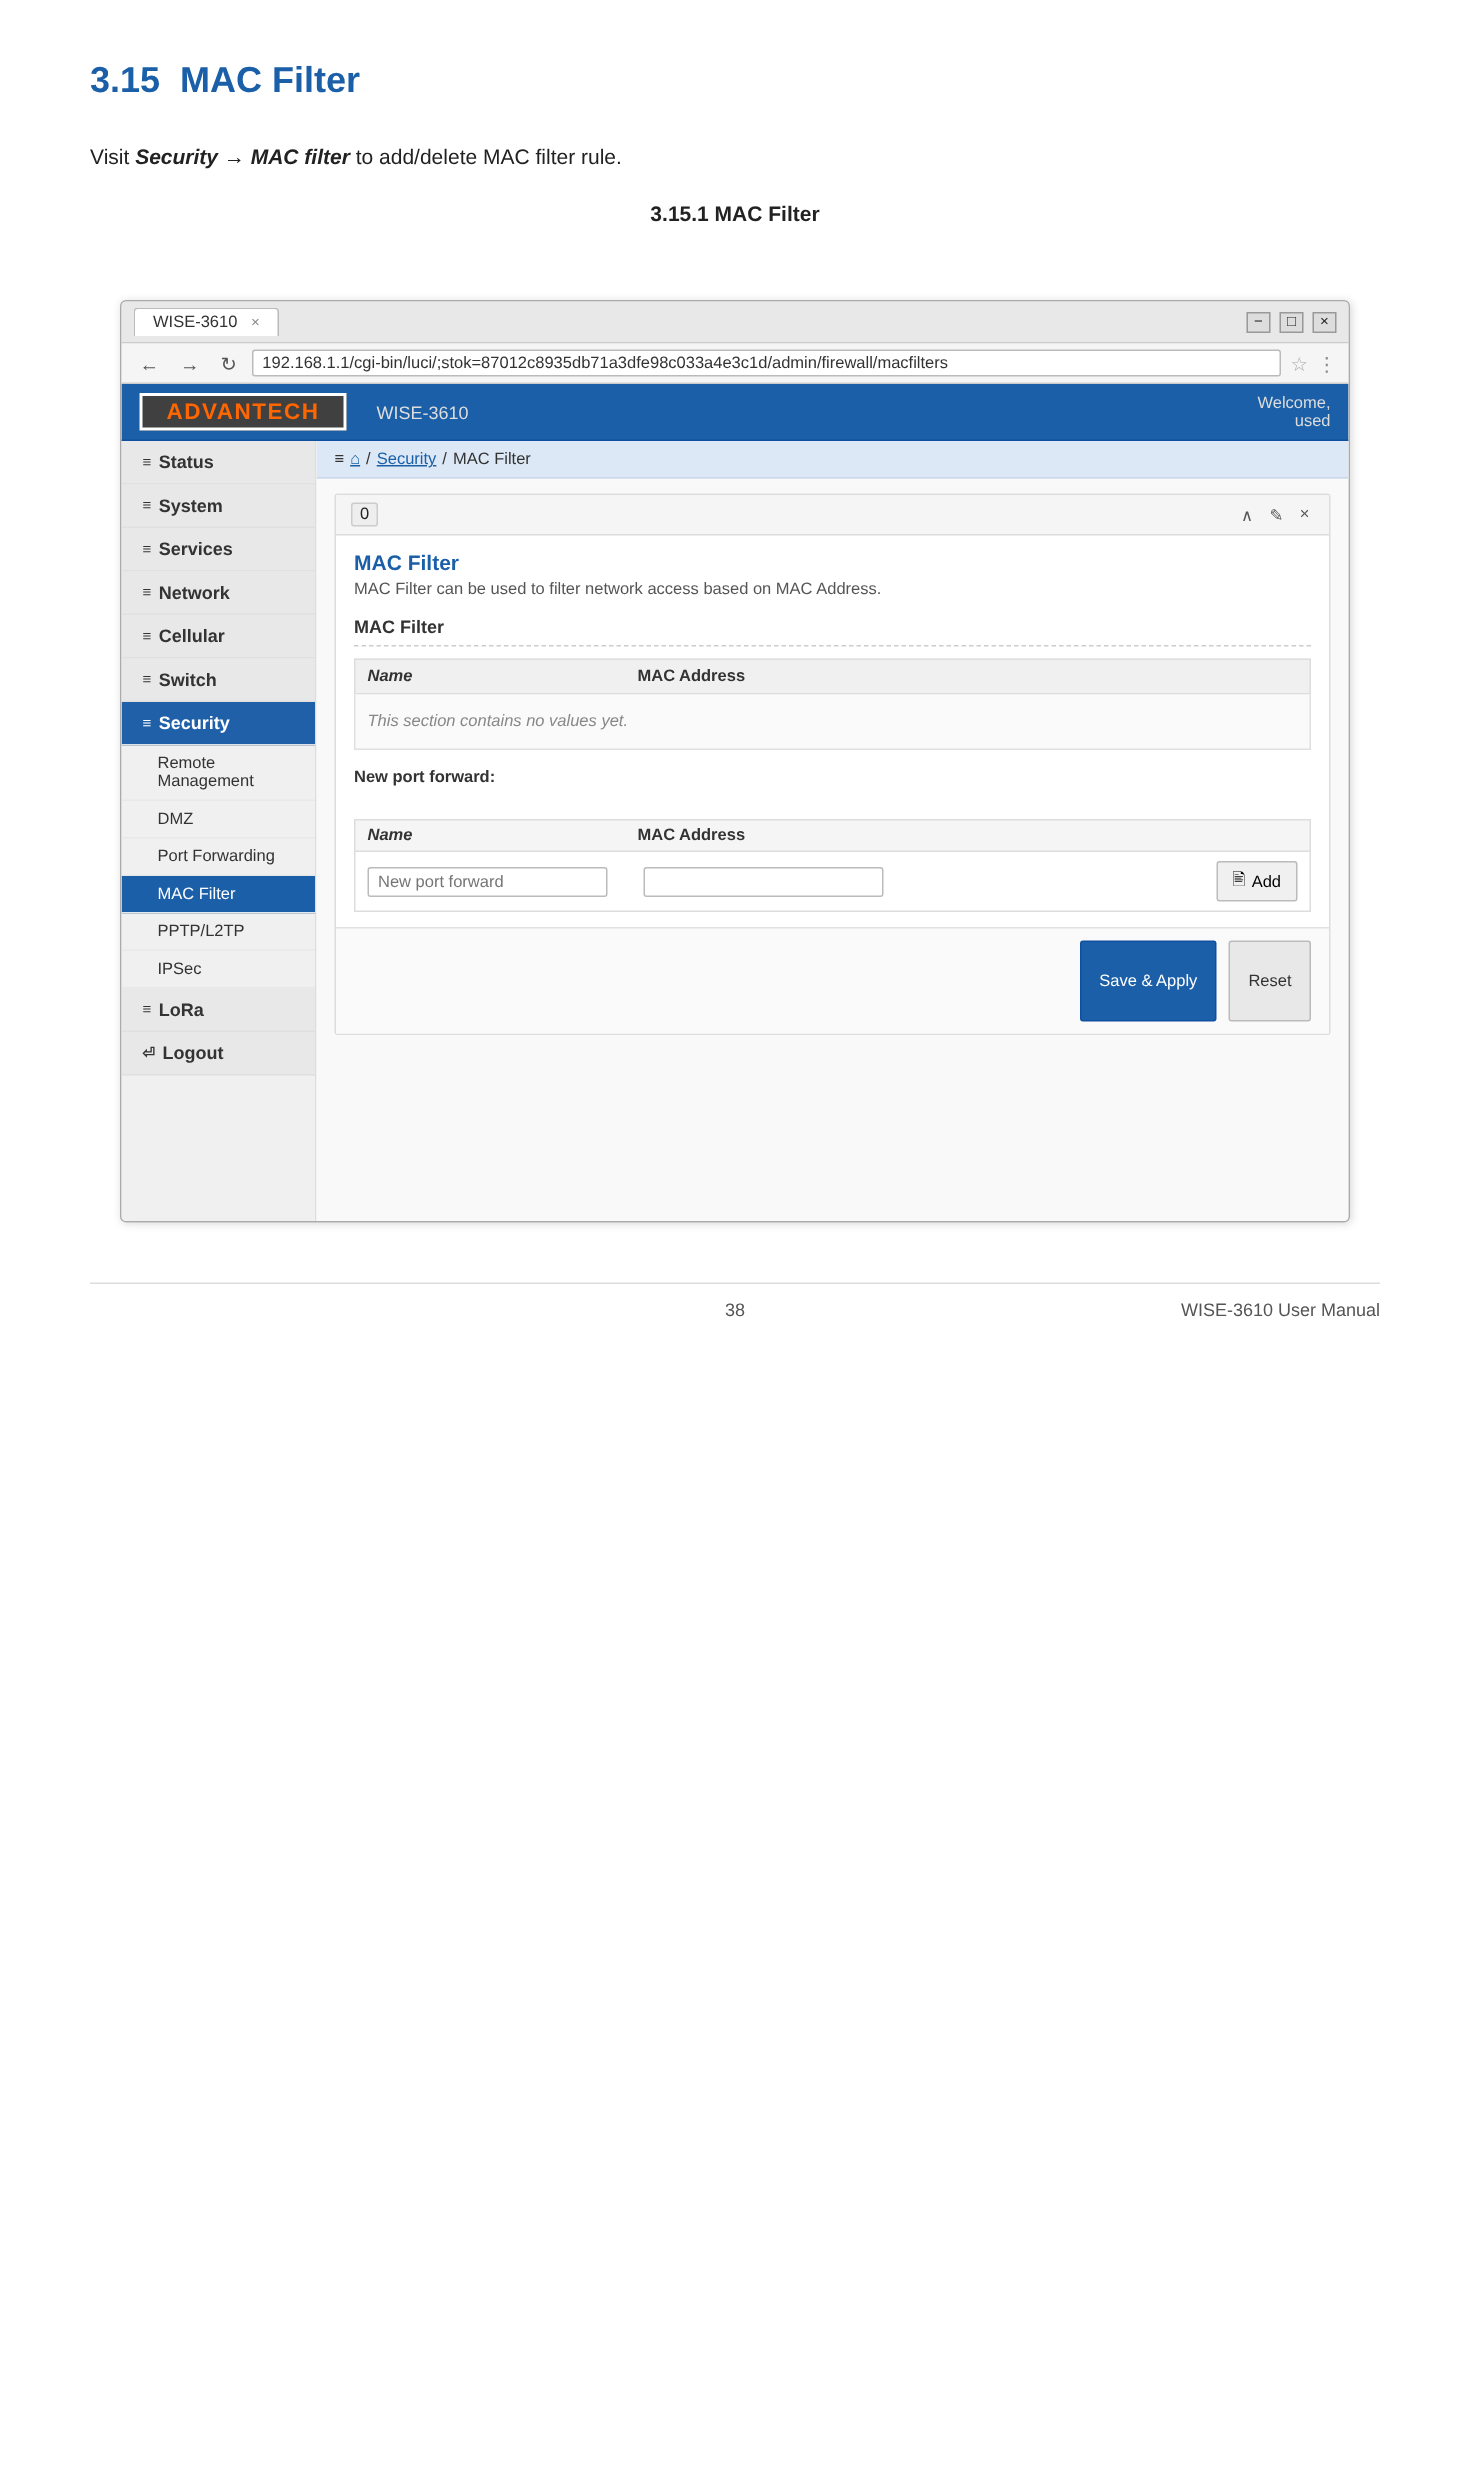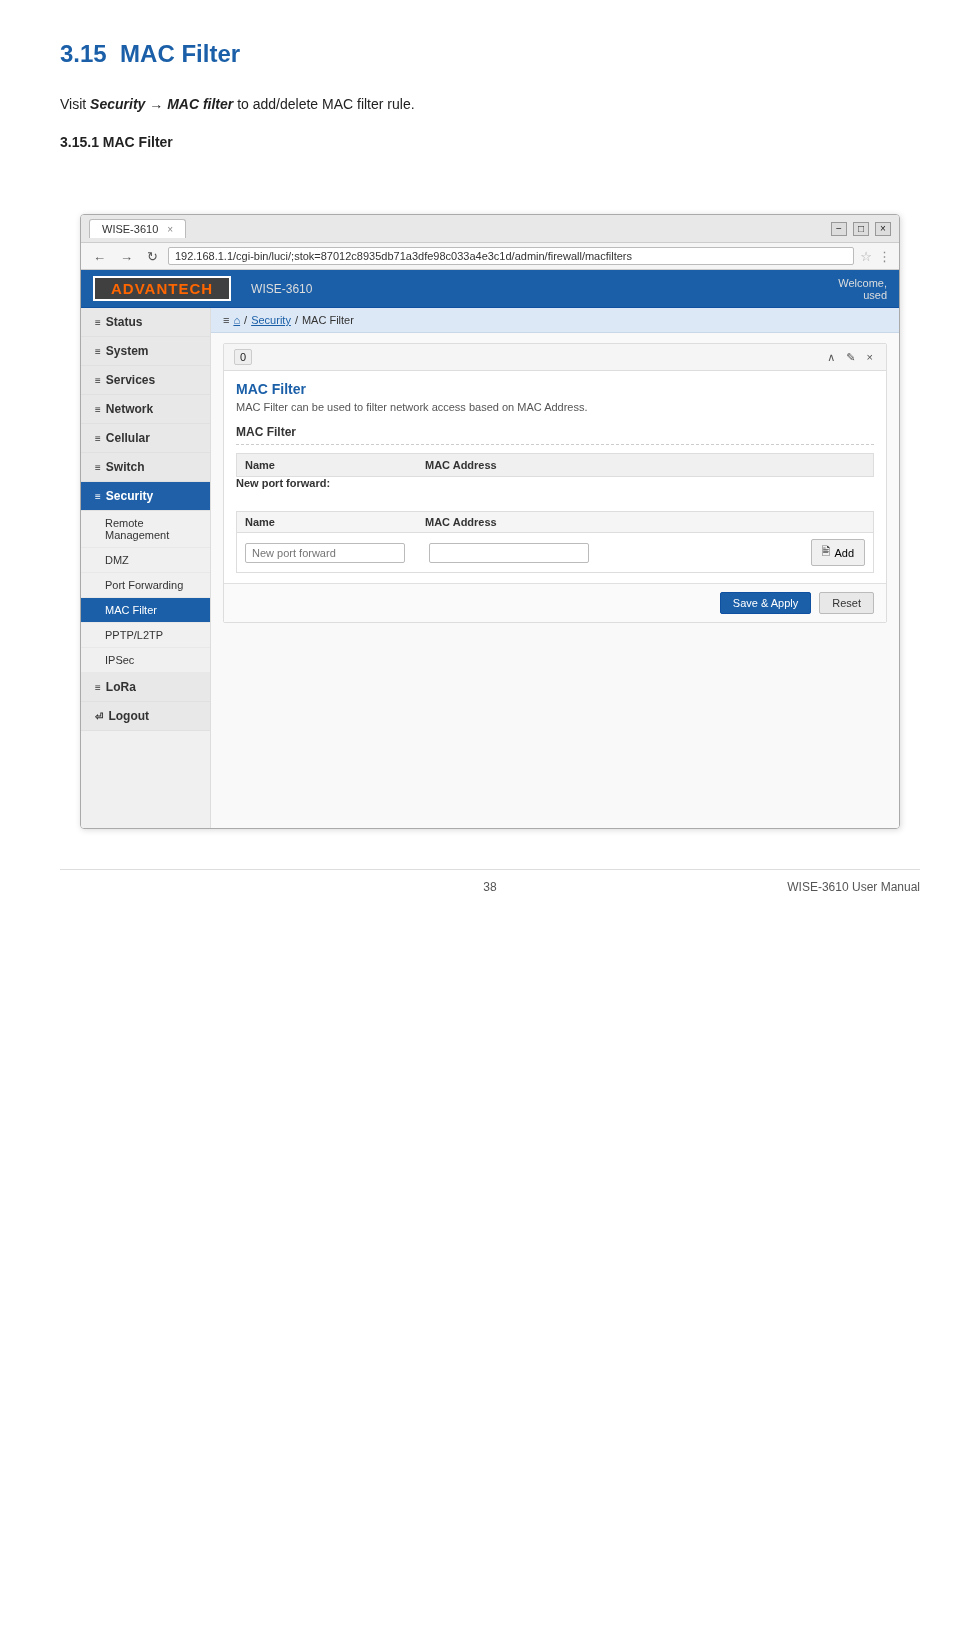--- a/index.html
+++ b/index.html
@@ -25,21 +25,22 @@
       margin-bottom: 22px;
       margin-top: 28px;
     }
     .intro-text em {
       font-style: italic;
       font-weight: bold;
     }
     .subsection-title {
       font-size: 14px;
       font-weight: bold;
-      margin-bottom: 20px;
+      margin-bottom: 6px;
+      text-align: center;
     }
     .subsection-body {
       font-size: 14px;
       margin-left: 50px;
       margin-bottom: 22px;
       line-height: 1.6;
     }
 
     
     .browser-window {
@@ -276,21 +277,21 @@
     }
     .table-header-row {
       display: flex;
       background: #f0f0f0;
       border: 1px solid #ddd;
       padding: 5px 8px;
       font-size: 11px;
       font-weight: bold;
       color: #333;
     }
-    .col-name { width: 180px; }
+    .col-name { width: 180px; font-style: italic; }
     .col-mac { flex: 1; }
     .empty-section {
       padding: 12px 8px;
       font-size: 11px;
       color: #888;
       font-style: italic;
       border: 1px solid #e0e0e0;
       border-top: none;
       background: #fafafa;
       margin-bottom: 12px;
@@ -351,21 +352,21 @@
       padding: 8px 12px;
       gap: 8px;
       border-top: 1px solid #e0e0e0;
       background: #fafafa;
     }
     .btn-save-apply {
       background: #1a5fa8;
       color: #fff;
       border: 1px solid #1050a0;
       border-radius: 2px;
-      padding: 4px 12px;
+      padding: 20px 12px;
       font-size: 11px;
       cursor: pointer;
     }
     .btn-reset {
       background: #e8e8e8;
       color: #333;
       border: 1px solid #bbb;
       border-radius: 2px;
       padding: 4px 12px;
       font-size: 11px;
@@ -524,20 +525,21 @@
             <div class="mac-filter-title">MAC Filter</div>
             <div class="mac-filter-desc">MAC Filter can be used to filter network access based on MAC Address.</div>
 
             <div class="section-label">MAC Filter</div>
 
             <div class="table-header-row">
               <span class="col-name">Name</span>
               <span class="col-mac">MAC Address</span>
             </div>
 
+            <div class="empty-section">This section contains no values yet.</div>
 
             <div class="new-entry-label">New port forward:</div>
             <div class="new-entry-header">
               <span class="col-name">Name</span>
               <span class="col-mac">MAC Address</span>
             </div>
             <div class="new-entry-row">
               <input class="input-sm" type="text" placeholder="New port forward" style="">
               <input class="input-mac" type="text" style="">
               <button class="add-btn">

